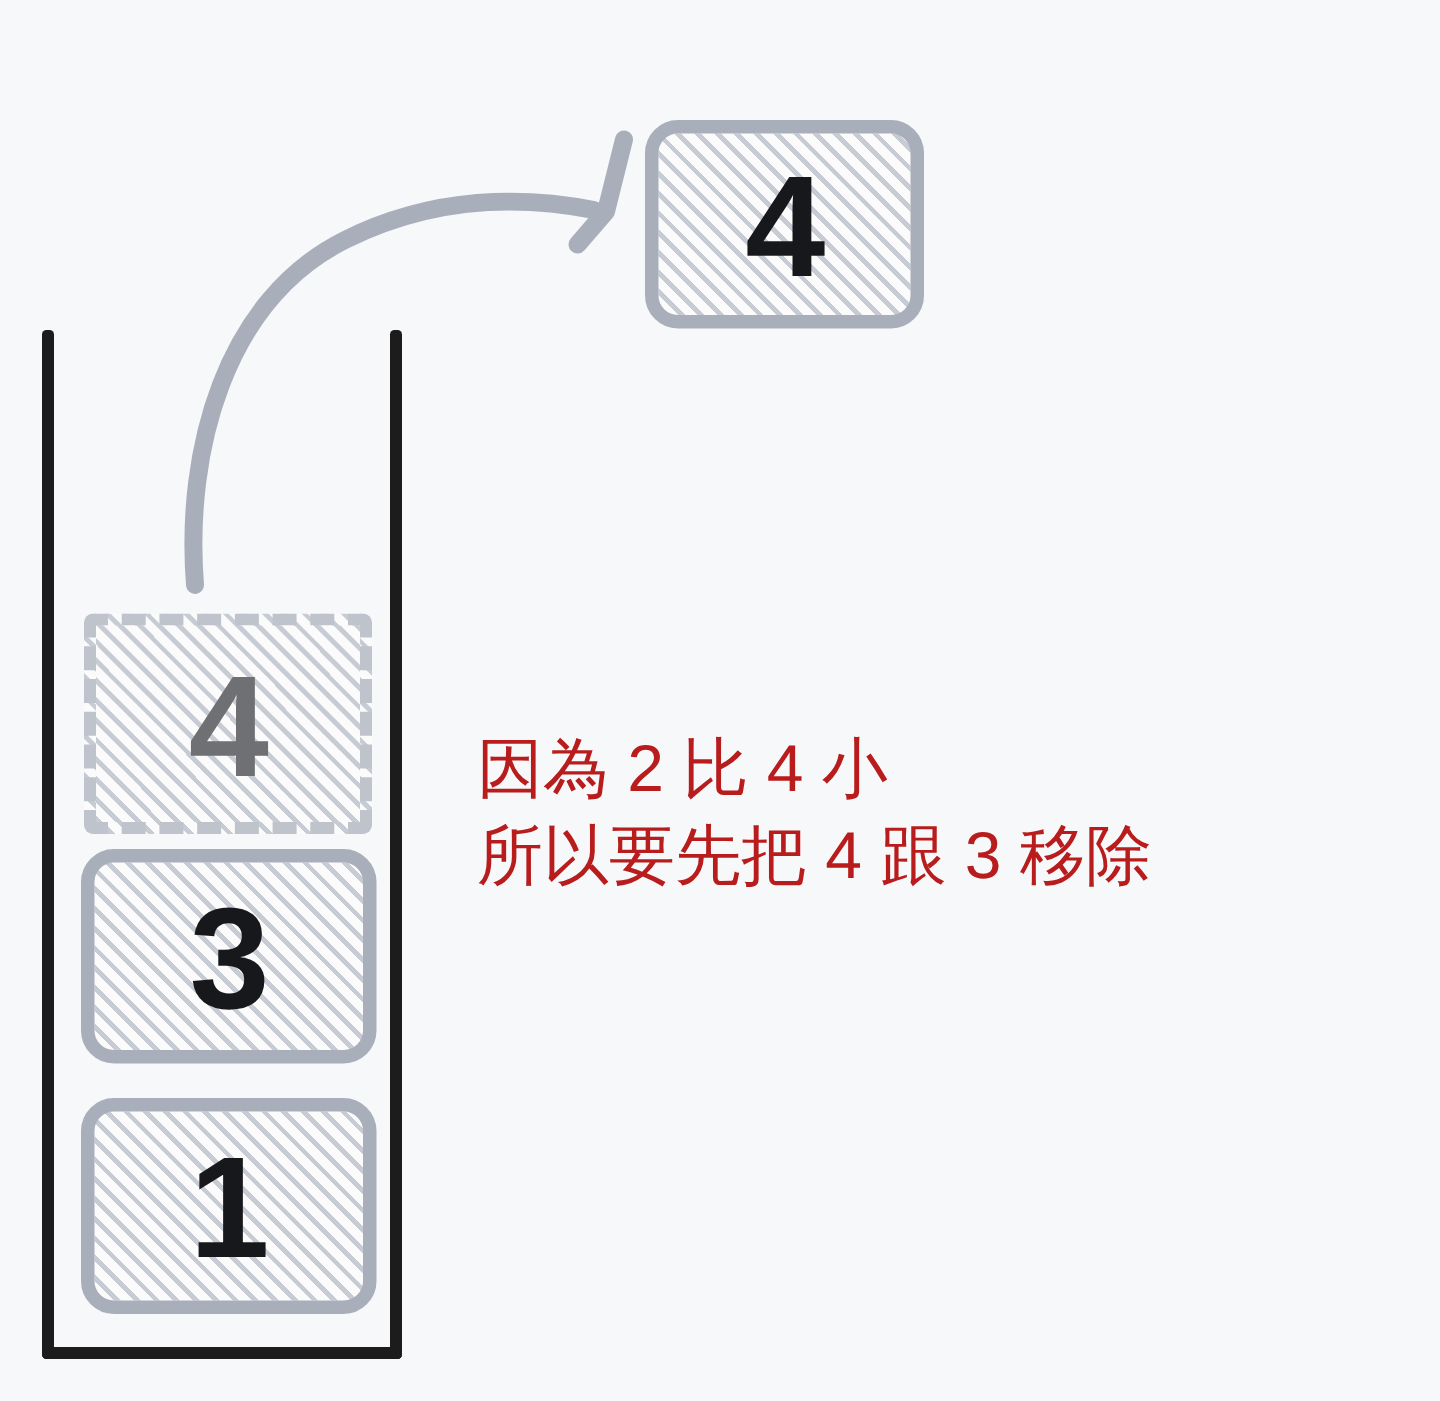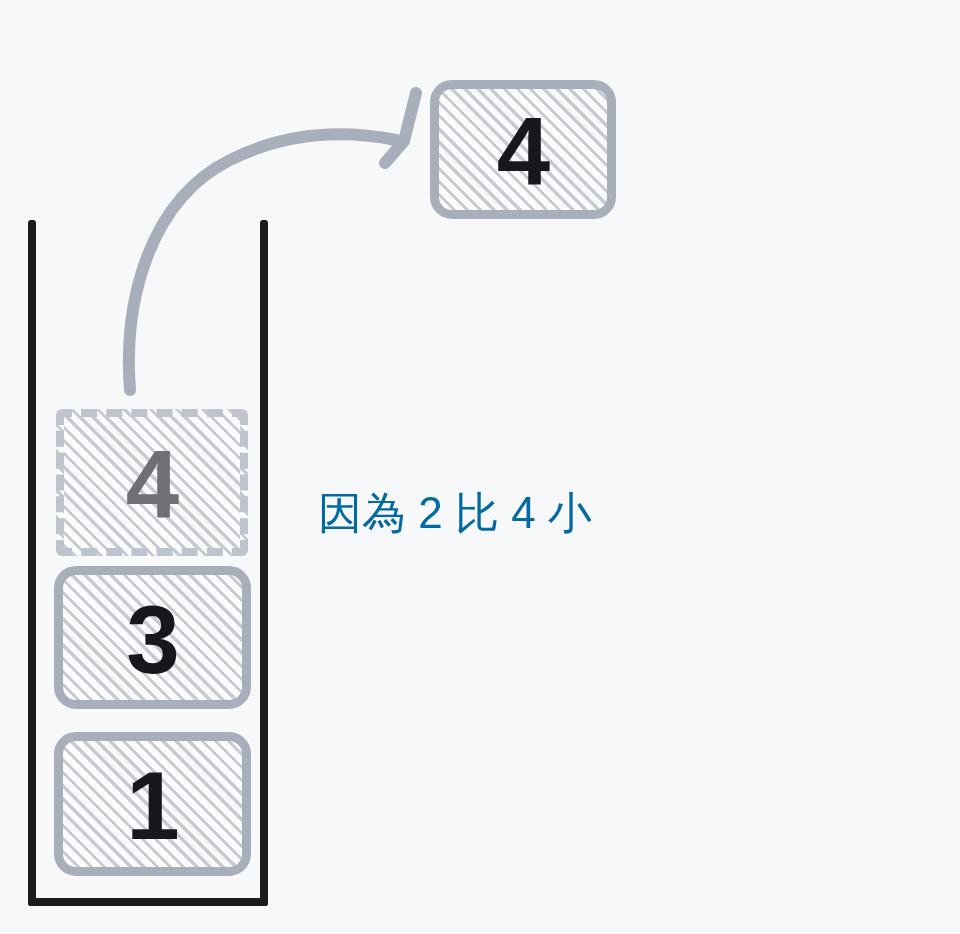--- a/index.html
+++ b/index.html
@@ -86,21 +86,21 @@
     height: 934px;
     pointer-events: none;
   }
 
   
   .caption {
     position: absolute;
     left: 318px;
     top: 484px;
     width: 620px;
-    color: #0369a1;
+    color: #b91c1c;
     font-family: "Liberation Sans", "DejaVu Sans", sans-serif;
     font-size: 44px;
     line-height: 1.32;
     white-space: nowrap;
   }
   .caption-line { display: block; }
 </style>
 </head>
 <body>
 
@@ -136,15 +136,16 @@
   <div class="tile tile-solid tile-three">
     <span class="tile-num num-dark">3</span>
   </div>
 
   <div class="tile tile-solid tile-one">
     <span class="tile-num num-dark">1</span>
   </div>
 
   <div class="caption">
     <span class="caption-line">因為 2 比 4 小</span>
+    <span class="caption-line">所以要先把 4 跟 3 移除</span>
   </div>
 
 </div>
 
 </body></html>

